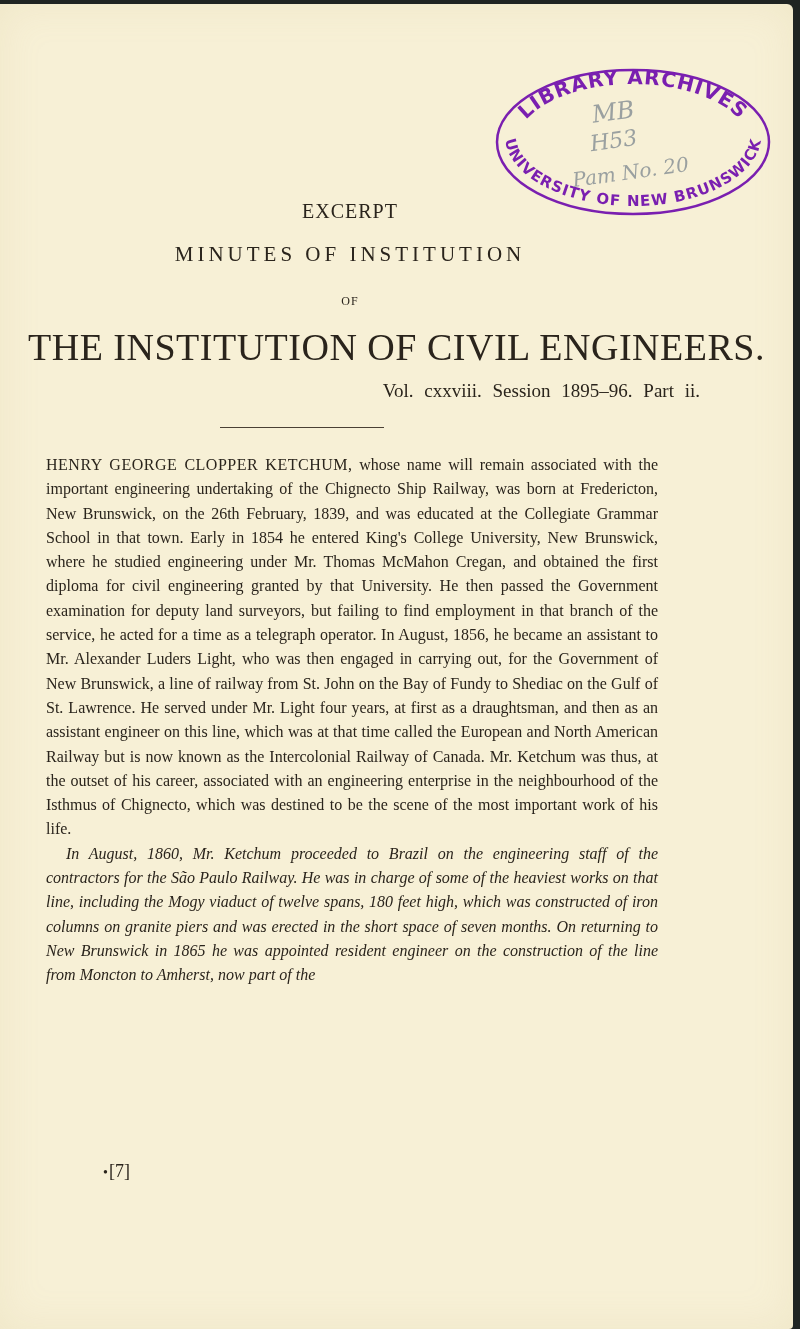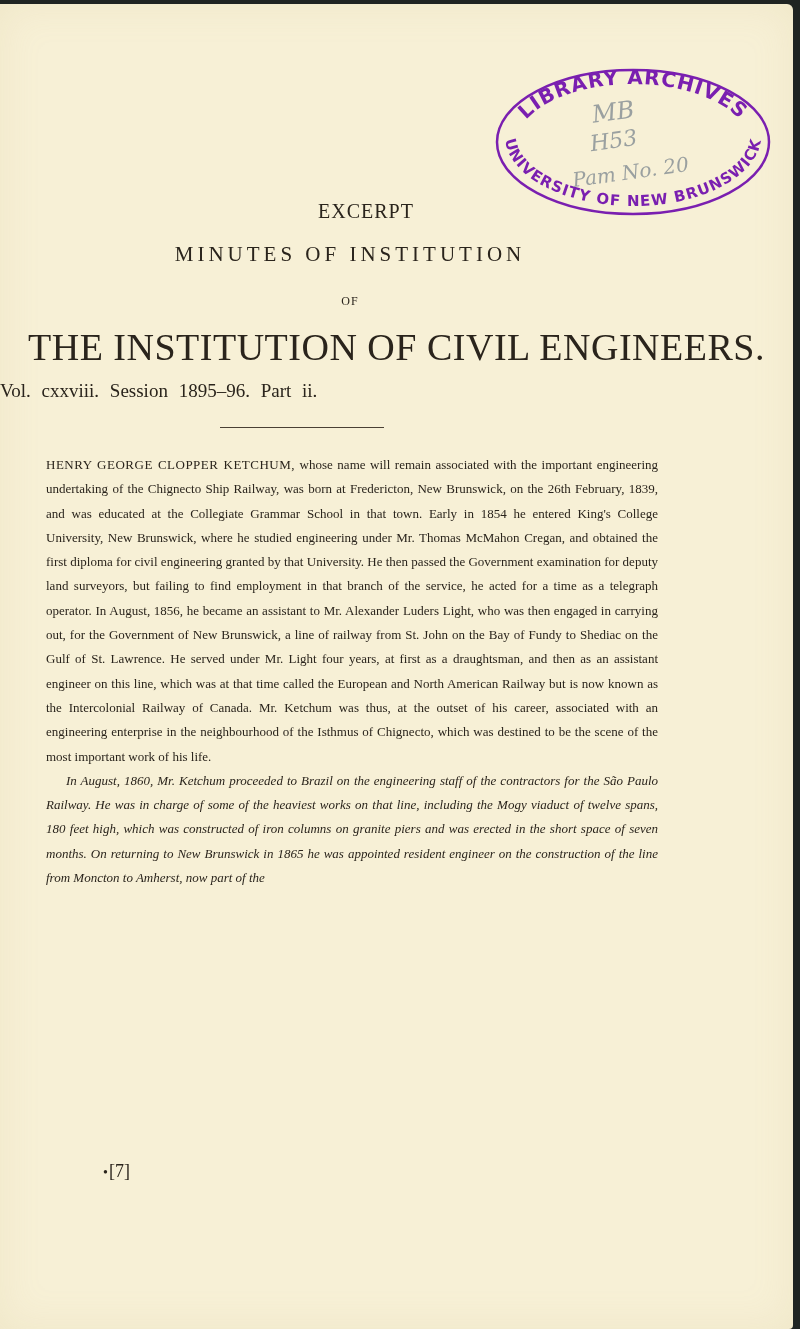--- a/index.html
+++ b/index.html
@@ -32,48 +32,48 @@
       font-style: italic;
       color: #9aa0a0;
       font-size: 22px;
       transform: rotate(-8deg);
     }
     .hand.mb { left: 592px; top: 94px; font-size: 24px; }
     .hand.h53 { left: 590px; top: 124px; font-size: 22px; }
     .hand.pam { left: 572px; top: 156px; font-size: 20px; }
 
     .excerpt {
-      position: absolute; left: 16px; width: 700px; top: 196px;
+      position: absolute; left: 0; width: 700px; top: 196px;
       text-align: center; font-size: 20px; letter-spacing: 1px;
     }
     .minutes {
       position: absolute; left: 0; width: 700px; top: 238px;
       text-align: center; font-size: 21px; letter-spacing: 4px;
     }
     .of {
       position: absolute; left: 0; width: 700px; top: 290px;
       text-align: center; font-size: 12px; letter-spacing: 1px;
     }
     .institution {
       position: absolute; left: 28px; width: 640px; top: 321px;
       text-align: center; font-size: 38px; letter-spacing: 0.5px;
       white-space: nowrap;
     }
     .volume {
       position: absolute; left: 0; width: 700px; top: 376px;
-      text-align: left; font-size: 19px; word-spacing: 6px;
+      text-align: right; font-size: 19px; word-spacing: 6px;
     }
     .rule {
       position: absolute; left: 220px; top: 423px;
       width: 164px; height: 1px; background: #4a4034;
     }
     .body-text {
       position: absolute; left: 46px; top: 449px;
       width: 612px;
-      font-size: 13px;
+      font-size: 16px;
       line-height: 24.3px;
       text-align: justify;
     }
     .body-text p { margin: 0; }
     .body-text p.indent { text-indent: 20px; font-style: italic; }
     .body-text .caps { letter-spacing: 0.5px; }
     .page-num {
       position: absolute; left: 103px; top: 1157px;
       font-size: 18px;
     }

